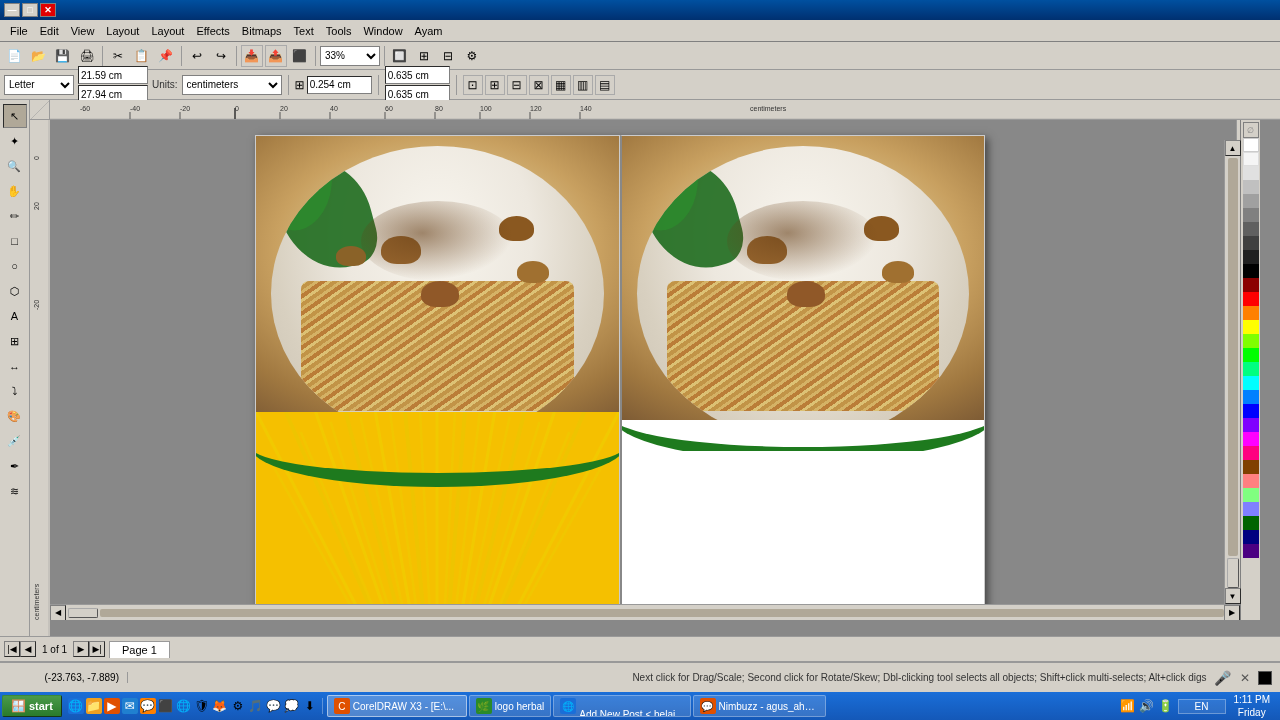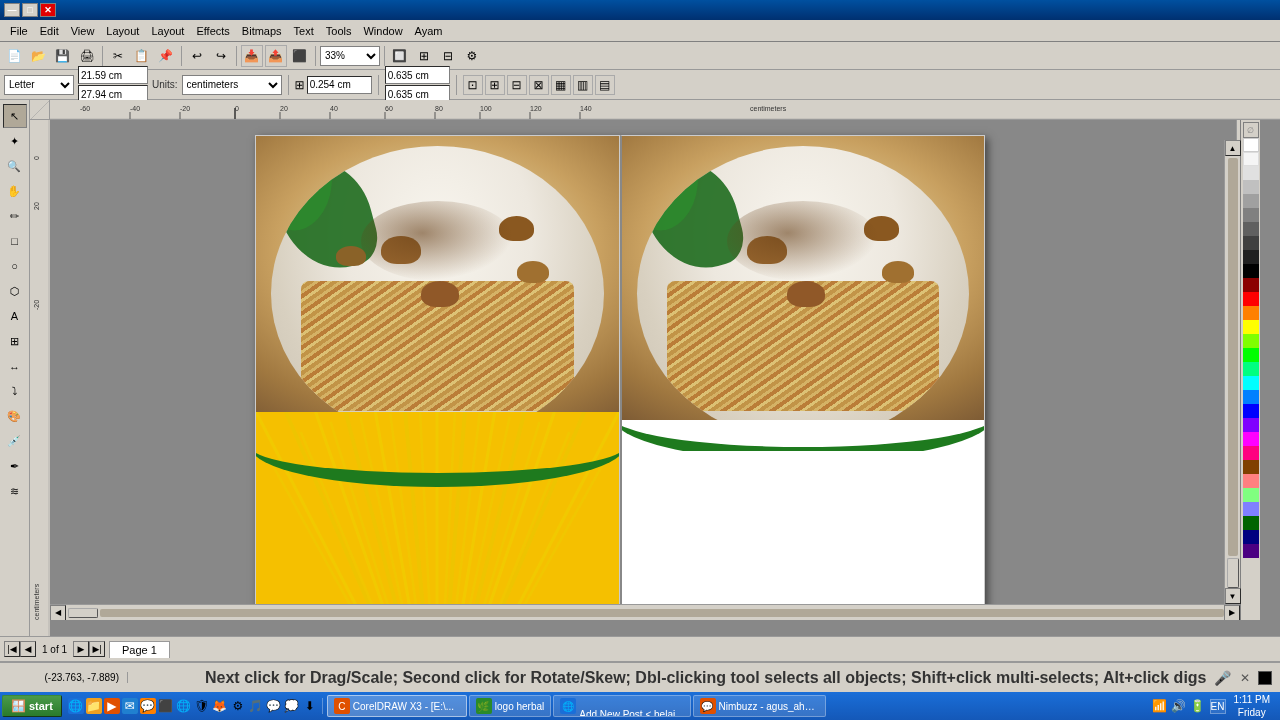--- a/index.html
+++ b/index.html
@@ -595,21 +595,21 @@
   <div class="page-nav-btn">|◀</div>
   <div class="page-nav-btn">◀</div>
   <span style="font-size:10px;padding:0 6px;">1 of 1</span>
   <div class="page-nav-btn">▶</div>
   <div class="page-nav-btn">▶|</div>
   <div class="page-tab">Page 1</div>
 </div>
 
 <div id="status-bar" style="height:30px;background:#d4d0c8;display:flex;align-items:center;padding:0 8px;gap:8px;border-top:1px solid #999;font-size:10px;">
   <span style="white-space:nowrap;font-size:10px;min-width:120px;border-right:1px solid #999;padding-right:8px;">(-23.763, -7.889)</span>
-  <span style="font-size:16px;color:#333;flex:1;overflow:hidden;white-space:nowrap;text-overflow:ellipsis;font-weight:bold;">Next click for Drag/Scale; Second click for Rotate/Skew; Dbl-clicking tool selects all objects; Shift+click multi-selects; Alt+click digs</span>
+  <span style="font-size:10px;color:#333;flex:1;overflow:hidden;white-space:nowrap;text-overflow:ellipsis;">Next click for Drag/Scale; Second click for Rotate/Skew; Dbl-clicking tool selects all objects; Shift+click multi-selects; Alt+click digs</span>
 
   <div style="font-size:14px;color:#555;">🎤</div>
   <div style="font-size:12px;cursor:pointer;color:#555;">✕</div>
   <div style="width:14px;height:14px;background:black;border:1px solid #555;"></div>
 </div>
 
 <div id="taskbar" style="height:28px;background:linear-gradient(to bottom,#1a6ed8,#1458b8);display:flex;align-items:center;padding:0 2px;gap:2px;">
 
   <button id="start-btn" style="height:22px;padding:0 8px;background:linear-gradient(to bottom,#4a9a4a,#2a7a2a);border:1px outset #3a8a3a;color:white;font-weight:bold;font-size:11px;cursor:pointer;border-radius:2px;display:flex;align-items:center;gap:3px;">
     <span style="font-size:12px;">🪟</span>
@@ -647,20 +647,20 @@
   </div>
   <div class="taskbar-app">
     <span class="app-icon" style="background:#e05000;color:white;">💬</span>
     <span style="overflow:hidden;text-overflow:ellipsis;white-space:nowrap;max-width:100px;">Nimbuzz - agus_ahsan</span>
   </div>
 
   <div id="taskbar-right" style="margin-left:auto;display:flex;align-items:center;gap:4px;padding-right:4px;">
     <div style="color:white;font-size:12px;">📶</div>
     <div style="color:white;font-size:12px;">🔊</div>
     <div style="color:white;font-size:12px;">🔋</div>
-    <div style="background:rgba(255,255,255,0.1);border:1px solid rgba(255,255,255,0.3);color:white;font-size:10px;padding:1px 0;cursor:pointer;text-align:right;">EN</div>
+    <div style="background:rgba(255,255,255,0.1);border:1px solid rgba(255,255,255,0.3);color:white;font-size:10px;padding:1px 16px;cursor:pointer;text-align:right;">EN</div>
     <div style="color:white;font-size:10px;text-align:center;line-height:1.3;cursor:pointer;padding:0 4px;">
       <div>1:11 PM</div>
       <div>Friday</div>
     </div>
   </div>
 
 </div>
 
 </body></html>

